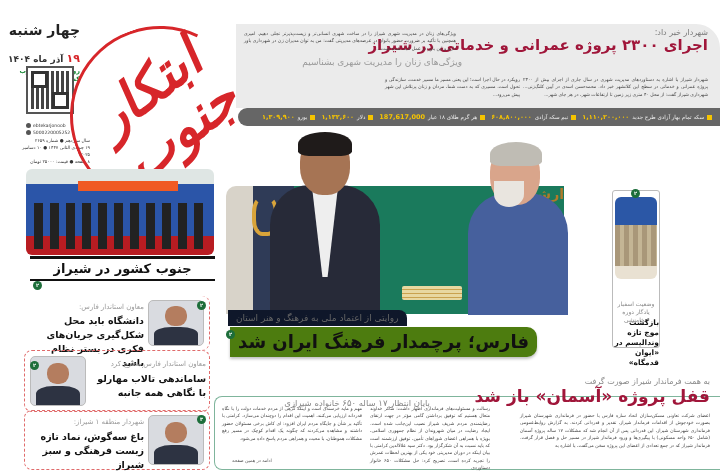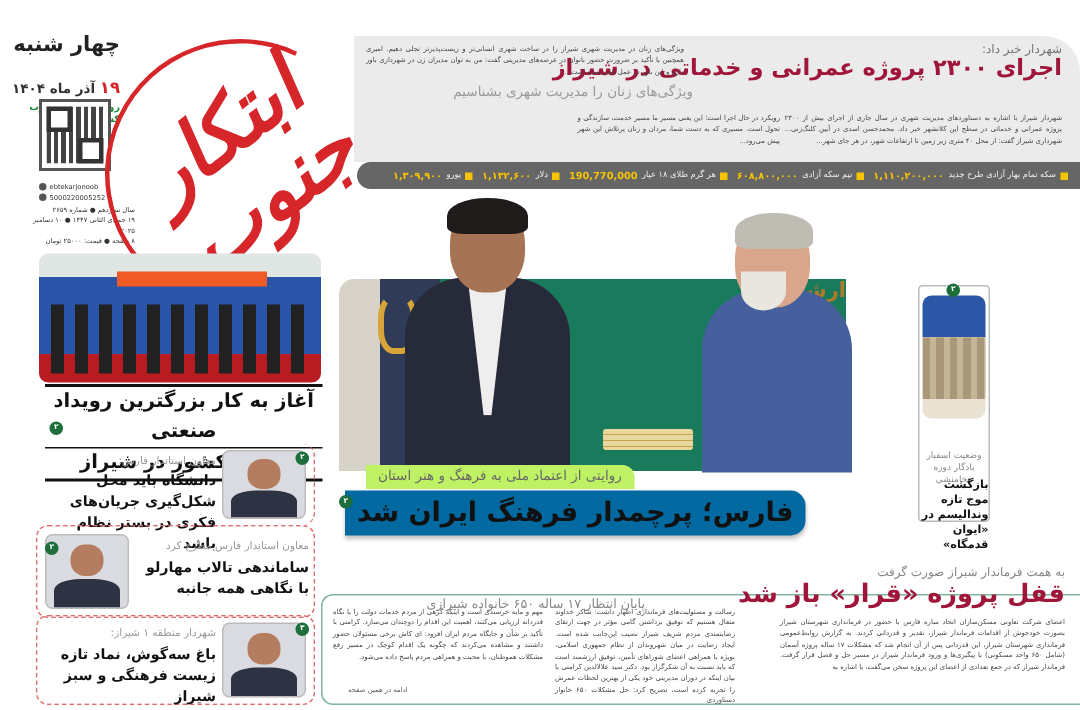--- a/index.html
+++ b/index.html
@@ -56,22 +56,22 @@
 .man1 .body{position:absolute;left:0;top:50px;width:110px;height:128px;border-radius:40px 40px 0 0;background:#272a38}
 .man1 .shirt{position:absolute;left:42px;top:52px;width:26px;height:90px;background:#eee;clip-path:polygon(0 0,100% 0,60% 100%,40% 100%)}
 .man2{left:468px;top:145px;width:100px;height:170px}
 .man2 .head{position:absolute;left:22px;top:0;width:50px;height:60px;border-radius:45%;background:#d9a58b}
 .man2 .hair{position:absolute;left:22px;top:-3px;width:52px;height:24px;border-radius:50% 50% 20% 20%;background:#bfbcb4}
 .man2 .beard{position:absolute;left:26px;top:36px;width:30px;height:26px;border-radius:0 0 50% 50%;background:#e9e5df}
 .man2 .body{position:absolute;left:0;top:48px;width:100px;height:122px;border-radius:40px 40px 0 0;background:#46609d}
 .book{left:402px;top:286px;width:60px;height:14px;background:repeating-linear-gradient(#e8d8a0 0 3px,#c9a24e 3px 4px);border-radius:2px}
 .emblem{left:252px;top:196px;width:26px;height:40px;border:4px solid #d9a43a;border-radius:40%;border-top-color:transparent}
 .sign{left:520px;top:186px;width:44px;height:20px;color:#b07a2a;font-size:14px;font-weight:bold}
-.main-kicker{left:244px;top:310px;height:16px;padding:0 8px;background:#bef264;border-radius:0 8px 0 0;font-size:9px;color:#666;line-height:16px}
-.main-head{left:230px;top:327px;height:30px;padding:0 8px;background:#0369a1;border-radius:0 10px 10px 0;font-size:18px;font-weight:bold;color:#111;line-height:30px;box-shadow:0 2px 3px rgba(0,0,0,.25)}
+.main-kicker{left:228px;top:310px;height:16px;padding:0 8px;background:#0f172a;border-radius:0 8px 0 0;font-size:9px;color:#666;line-height:16px}
+.main-head{left:230px;top:327px;height:30px;padding:0 8px;background:#4d7c0f;border-radius:0 10px 10px 0;font-size:18px;font-weight:bold;color:#111;line-height:30px;box-shadow:0 2px 3px rgba(0,0,0,.25)}
 .main-badge{left:226px;top:330px}
 .side-card-box{left:612px;top:190px;width:48px;height:158px;border:1px solid #bbb;border-radius:3px;background:#fff}
 .side-photo{left:615px;top:197px;width:42px;height:82px;border-radius:6px;overflow:hidden;background:linear-gradient(#2b57a6 0 34%,#cfc3aa 34% 80%,#e9e1d2 80%)}
 .side-photo .ruin{position:absolute;left:0;right:0;top:34%;height:50%;background:repeating-linear-gradient(90deg,#a99779 0 5px,#c4b595 5px 9px)}
 .side-kicker{left:613px;top:300px;width:46px;font-size:6px;color:#888;text-align:center;line-height:8px}
 .side-head{left:613px;top:318px;width:46px;font-size:7.5px;font-weight:bold;color:#111;text-align:right;line-height:10px}
 .side-badge{left:631px;top:189px}
 
 .kicker-b{right:10px;top:377px;font-size:8px;color:#888}
 .head-b{right:10px;top:386px;font-size:17px;font-weight:bold;color:#a0163a;white-space:nowrap}
@@ -117,41 +117,40 @@
       <span class="v">۱,۱۱۰,۲۰۰,۰۰۰</span>
     </div>
   <div class="tk">
       <span class="sq"></span>
       <span>نیم سکه آزادی</span>
       <span class="v">۶۰۸,۸۰۰,۰۰۰</span>
     </div>
   <div class="tk">
       <span class="sq"></span>
       <span>هر گرم طلای ۱۸ عیار</span>
-      <span class="v">190,770,000</span>
+      <span class="v">187,617,000</span>
     </div>
   <div class="tk">
       <span class="sq"></span>
       <span>دلار</span>
       <span class="v">۱,۱۳۲,۶۰۰</span>
     </div>
   <div class="tk">
       <span class="sq"></span>
       <span>یورو</span>
       <span class="v">۱,۳۰۹,۹۰۰</span>
     </div>
 </div>
 
 <div class="abs expo-photo">
     <div class="banner"></div>
     <div class="people"></div>
   </div>
 <div class="abs expo-head">
   <div class="rule"></div>
-  <div>آغاز به کار بزرگترین رویداد صنعتی</div>
   <div class="rule"></div>
   <div>جنوب کشور در شیراز</div>
   <div class="rule"></div>
 </div>
 <div class="abs badge" style="left:33px;top:281px">۲</div>
 
 <div class="abs card" style="left:24px;top:296px;width:186px;height:54px;border-left:none;border-top:none;border-bottom:none"></div>
 <div class="abs thumb" style="left:148px;top:300px;width:56px;height:46px">
     <div class="suit"></div>
     <div class="face"></div>
@@ -201,18 +200,18 @@
 <div class="abs side-card-box"></div>
 <div class="abs side-photo">
     <div class="ruin"></div>
   </div>
 <div class="abs badge side-badge">۲</div>
 <div class="abs side-kicker">وضعیت اسفبار یادگار دوره هخامنشی</div>
 <div class="abs side-head">بازگشت موج تازه وندالیسم در «ایوان قدمگاه»</div>
 
 <div class="abs bottom-box"></div>
 <div class="abs kicker-b">به همت فرماندار شیراز صورت گرفت</div>
-<div class="abs head-b">قفل پروژه «قرار» باز شد</div>
+<div class="abs head-b">قفل پروژه «آسمان» باز شد</div>
 <div class="abs kicker-b2">پایان انتظار ۱۷ ساله ۶۵۰ خانواده شیرازی</div>
 <div class="abs col col-b1">اعضای شرکت تعاونی مسکن‌سازان اتحاد ساره فارس با حضور در فرمانداری شهرستان شیراز بصورت خودجوش از اقدامات فرماندار شیراز، تقدیر و قدردانی کردند. به گزارش روابط‌عمومی فرمانداری شهرستان شیراز، این قدردانی پس از آن انجام شد که مشکلات ۱۷ ساله پروژه آسمان (شامل ۶۵۰ واحد مسکونی) با پیگیری‌ها و ورود فرماندار شیراز در مسیر حل و فصل قرار گرفت. فرماندار شیراز که در جمع تعدادی از اعضای این پروژه سخن می‌گفت، با اشاره به</div>
 <div class="abs col" style="left:370px;top:405px;width:120px">رسالت و مسئولیت‌های فرمانداری اظهار داشت: شاکر خداوند متعال هستیم که توفیق برداشتن گامی مؤثر در جهت ارتقای رضایتمندی مردم شریف شیراز نصیب این‌جانب شده است. ایجاد رضایت در میان شهروندان از نظام جمهوری اسلامی، بویژه با همراهی اعضای شوراهای تأمین، توفیق ارزشمند است که باید نسبت به آن شکرگزار بود. دکتر سید علالالدین کرامتی با بیان اینکه در دوران مدیریتی خود یکی از بهترین لحظات عمرش را تجربه کرده است، تصریح کرد: حل مشکلات ۶۵۰ خانوار دستاوردی</div>
 <div class="abs col col-b3">مهم و مایه خرسندی است و اینکه گرهی از مردم خدمات دولت را با نگاه قدردانه ارزیابی می‌کنند، اهمیت این اقدام را دوچندان می‌سازد. کرامتی با تأکید بر شأن و جایگاه مردم ایران افزود: ای کاش برخی مسئولان حضور داشتند و مشاهده می‌کردند که چگونه یک اقدام کوچک در مسیر رفع مشکلات هموطنان، با محبت و همراهی مردم پاسخ داده می‌شود.</div>
 <div class="abs more">ادامه در همین صفحه</div>
 
 </body></html>

